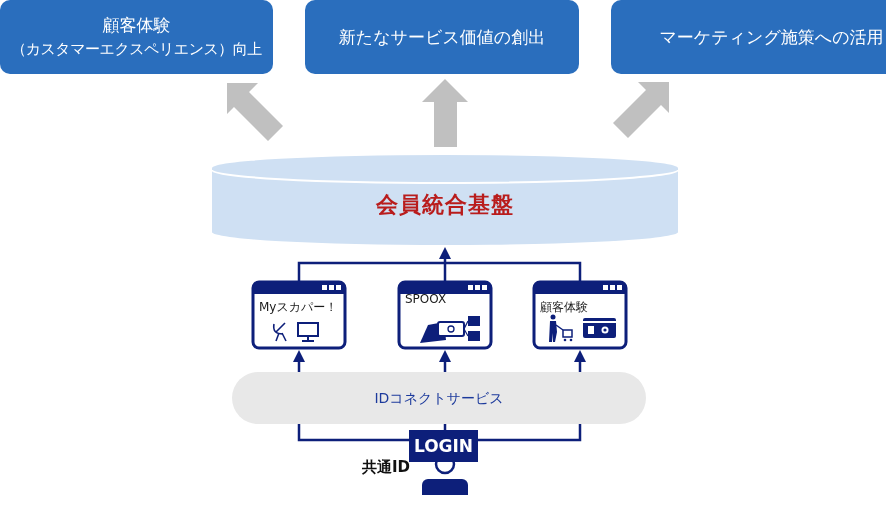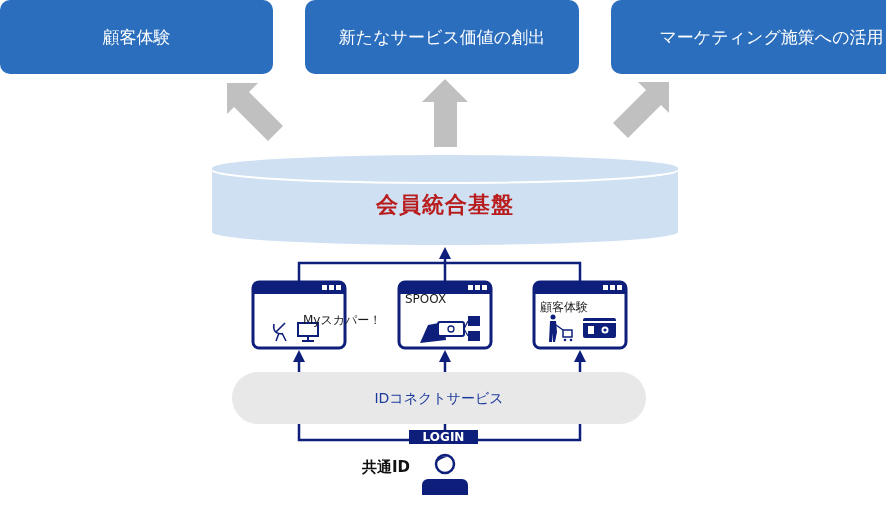--- a/index.html
+++ b/index.html
@@ -21,33 +21,34 @@
       text-align: center; font-size: 22px; font-weight: bold; color: #b91c1c; letter-spacing: 1px;
     }
     .card-title {
       position: absolute; font-size: 12px; color: #1a1a1a;
     }
     .id-connect-label {
       position: absolute; left: 232px; width: 414px; top: 390px;
       text-align: center; font-size: 14px; color: #1c3a9c;
     }
     .login-badge {
-      position: absolute; left: 409px; top: 430px; width: 69px; height: 14px;
-      background: #0d1f7a; color: #ffffff; font-size: 12px; font-weight: bold;
+      position: absolute; left: 409px; top: 430px; width: 69px; height: 32px;
+      background: #0d1f7a; color: #ffffff; font-size: 17px; font-weight: bold;
       display: flex; align-items: center; justify-content: center;
     }
     .common-id {
       position: absolute; left: 362px; top: 458px; font-size: 15px; font-weight: bold; color: #111; text-align: center;
     }
   </style>
 </head>
 <body>
 
 <div class="goal-box" id="goal-1">
   <div>顧客体験</div>
+  <div class="line2">（カスタマーエクスペリエンス）向上</div>
 </div>
 <div class="goal-box" id="goal-2">
   <div>新たなサービス価値の創出</div>
 </div>
 <div class="goal-box" id="goal-3">
   <div>マーケティング施策への活用</div>
 </div>
 
 <svg class="layer" width="886" height="509" viewBox="0 0 886 509">
 
@@ -146,21 +147,21 @@
 
   <g>
     <circle cx="445" cy="464" r="9" fill="#ffffff" stroke="#0d1f7a" stroke-width="2.5"></circle>
     <path d="M437,462 Q440,453 452,458 Q446,455 437,462 Z" fill="#0d1f7a"></path>
     <path d="M422,495 L422,485 A6,6 0 0 1 428,479 L462,479 A6,6 0 0 1 468,485 L468,495 Z" fill="#0d1f7a"></path>
   </g>
 </svg>
 
 <div class="db-label">会員統合基盤</div>
 
-<div class="card-title" style="left:259px; top:312px;margin-left:44px;">Myスカパー！</div>
+<div class="card-title" style="left:259px; top:299px;">Myスカパー！</div>
 <div class="card-title" style="left:405px; top:292px;">SPOOX</div>
 <div class="card-title" style="left:540px; top:299px;">顧客体験</div>
 
 <div class="id-connect-label">IDコネクトサービス</div>
 
 <div class="login-badge">LOGIN</div>
 
 <div class="common-id">共通ID</div>
 
 </body></html>

